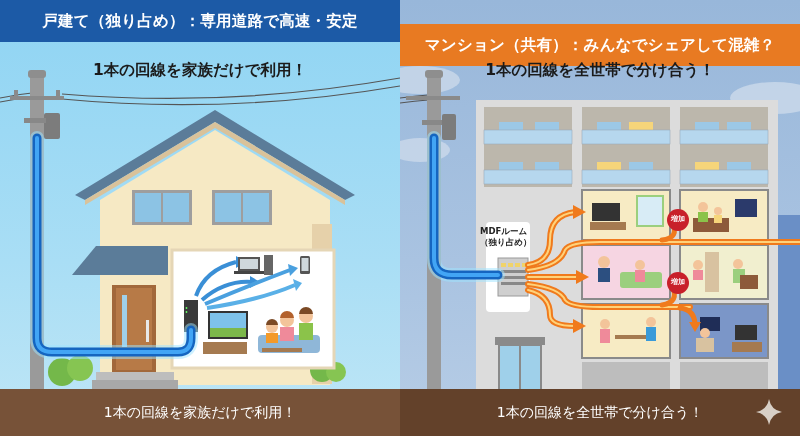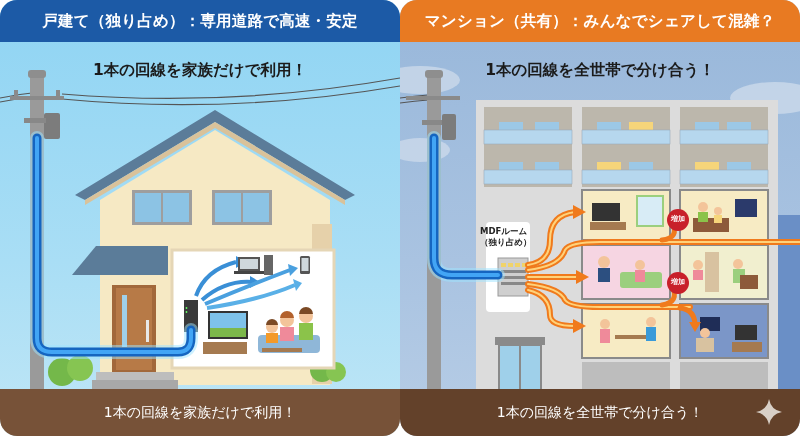--- a/index.html
+++ b/index.html
@@ -1,23 +1,23 @@
 <!DOCTYPE html>
 <html><head>
 <meta charset="utf-8">
 <style>
   * { box-sizing: border-box; margin: 0; padding: 0; }
   html, body { width: 800px; height: 436px; overflow: hidden; background: #fff; }
   body { font-family: "DejaVu Sans", "Liberation Sans", sans-serif; position: relative; }
-  .panel { position: absolute; top: 0; width: 400px; height: 436px; overflow: hidden; border-radius: 17px; }
+  .panel { position: absolute; top: 0; width: 400px; height: 436px; overflow: hidden; }
   .panel.left { left: 0; background: linear-gradient(#8fd4f3 0%, #a9def5 60%, #bfe6f6 100%); }
   .panel.right { left: 400px; background: linear-gradient(#98b7da 0%, #a9c3e1 60%, #b7cde6 100%); }
   .hdr { position: absolute; left: 0; top: 0; width: 400px; height: 42px; display: flex; align-items: center; justify-content: center; color: #fff; font-size: 15.5px; font-weight: bold; letter-spacing: 0.2px; }
   .left .hdr { background: #1c5aa6; }
-  .right .hdr { background: #e87a22; }
+  .right .hdr { background: #e87a22; margin-top: 24px; }
   .sub { position: absolute; left: 0; top: 60px; width: 400px; text-align: center; font-size: 15.5px; font-weight: bold; color: #1b1b1b; }
   .footer { position: absolute; left: 0; top: 389px; width: 400px; height: 47px; display: flex; align-items: center; justify-content: center; color: #fff; font-size: 14px; }
   .left .footer { background: #775238; }
   .right .footer { background: #63412a; }
   .spark { position: absolute; right: 18px; top: 399px; width: 26px; height: 26px; }
   svg.art { position: absolute; left: 0; top: 0; }
 </style>
 </head>
 <body>
 

